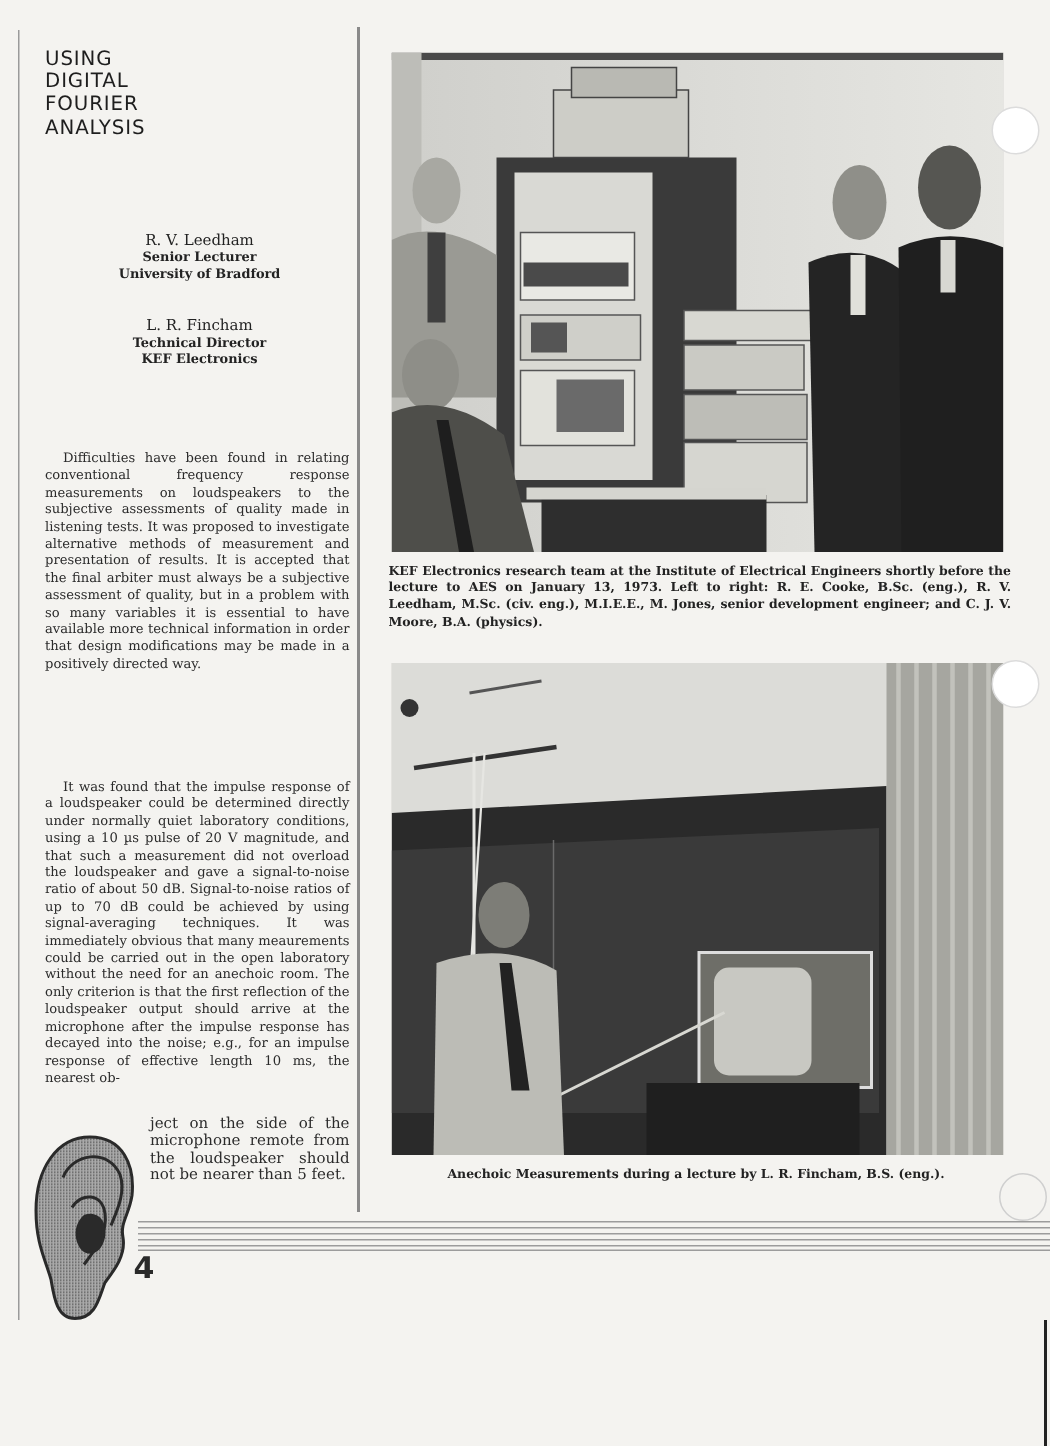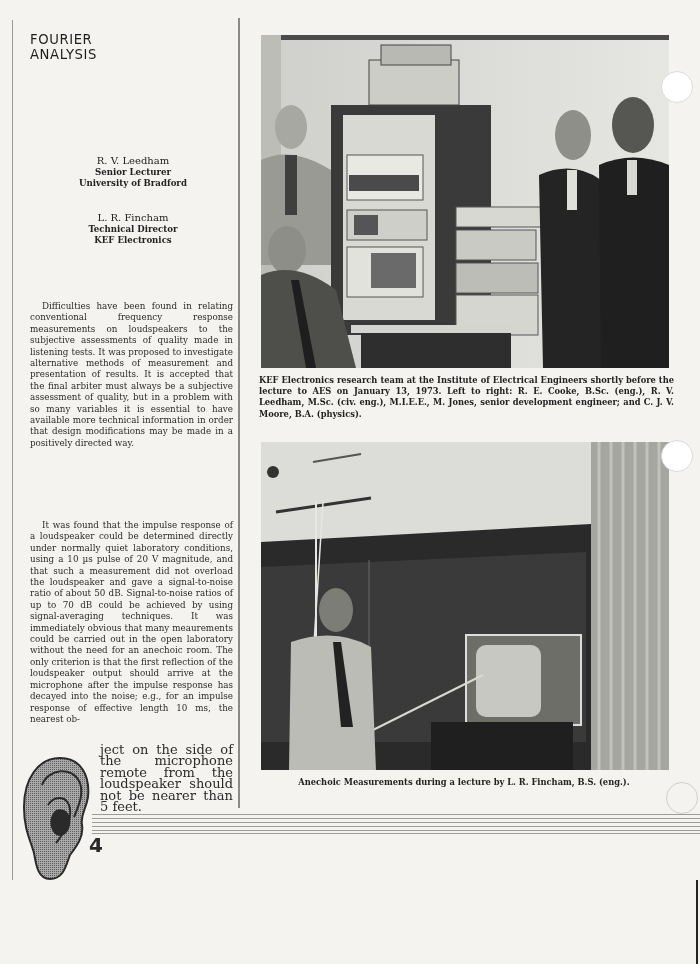--- a/index.html
+++ b/index.html
@@ -44,21 +44,21 @@
     text-align: justify; color: #2b2b2b;
     hyphens: manual;
     margin-top: 12px;
   }
   .body-text p { margin: 0; text-indent: 12px; }
   .para1 { top: 289px; }
   .para2 { top: 508px; }
   .para2-tail {
     position: absolute; left: 100px; top: 744px; width: 133px;
     font-family: "DejaVu Serif", serif;
-    font-size: 13px; line-height: 11.4px; text-align: justify; color: #2b2b2b;
+    font-size: 10px; line-height: 11.4px; text-align: justify; color: #2b2b2b;
   }
   .photo {
     position: absolute; left: 261px; width: 408px; overflow: hidden;
     background: #d8d8d4;
   }
   .photo1 { top: 35px; height: 333px; }
   .photo2 { top: 442px; height: 328px; }
   .caption {
     position: absolute; font-family: "DejaVu Serif", serif; font-weight: bold;
     font-size: 8.3px; line-height: 11.2px; color: #222;
@@ -82,20 +82,22 @@
   .hole3 { left: 666px; top: 782px; background: transparent; border-color: #cfcfcf; }
 </style>
 </head>
 <body>
 
 <div class="page-left-border"></div>
 <div class="col-divider"></div>
 <div class="right-edge-mark"></div>
 
 <div class="title">
+  <div>USING</div>
+  <div>DIGITAL</div>
   <div>FOURIER</div>
   <div>ANALYSIS</div>
 </div>
 
 <div class="author-block author1">
   <div class="name">R. V. Leedham</div>
   <div class="role">Senior Lecturer</div>
   <div class="role">University of Bradford</div>
 </div>
 <div class="author-block author2">

